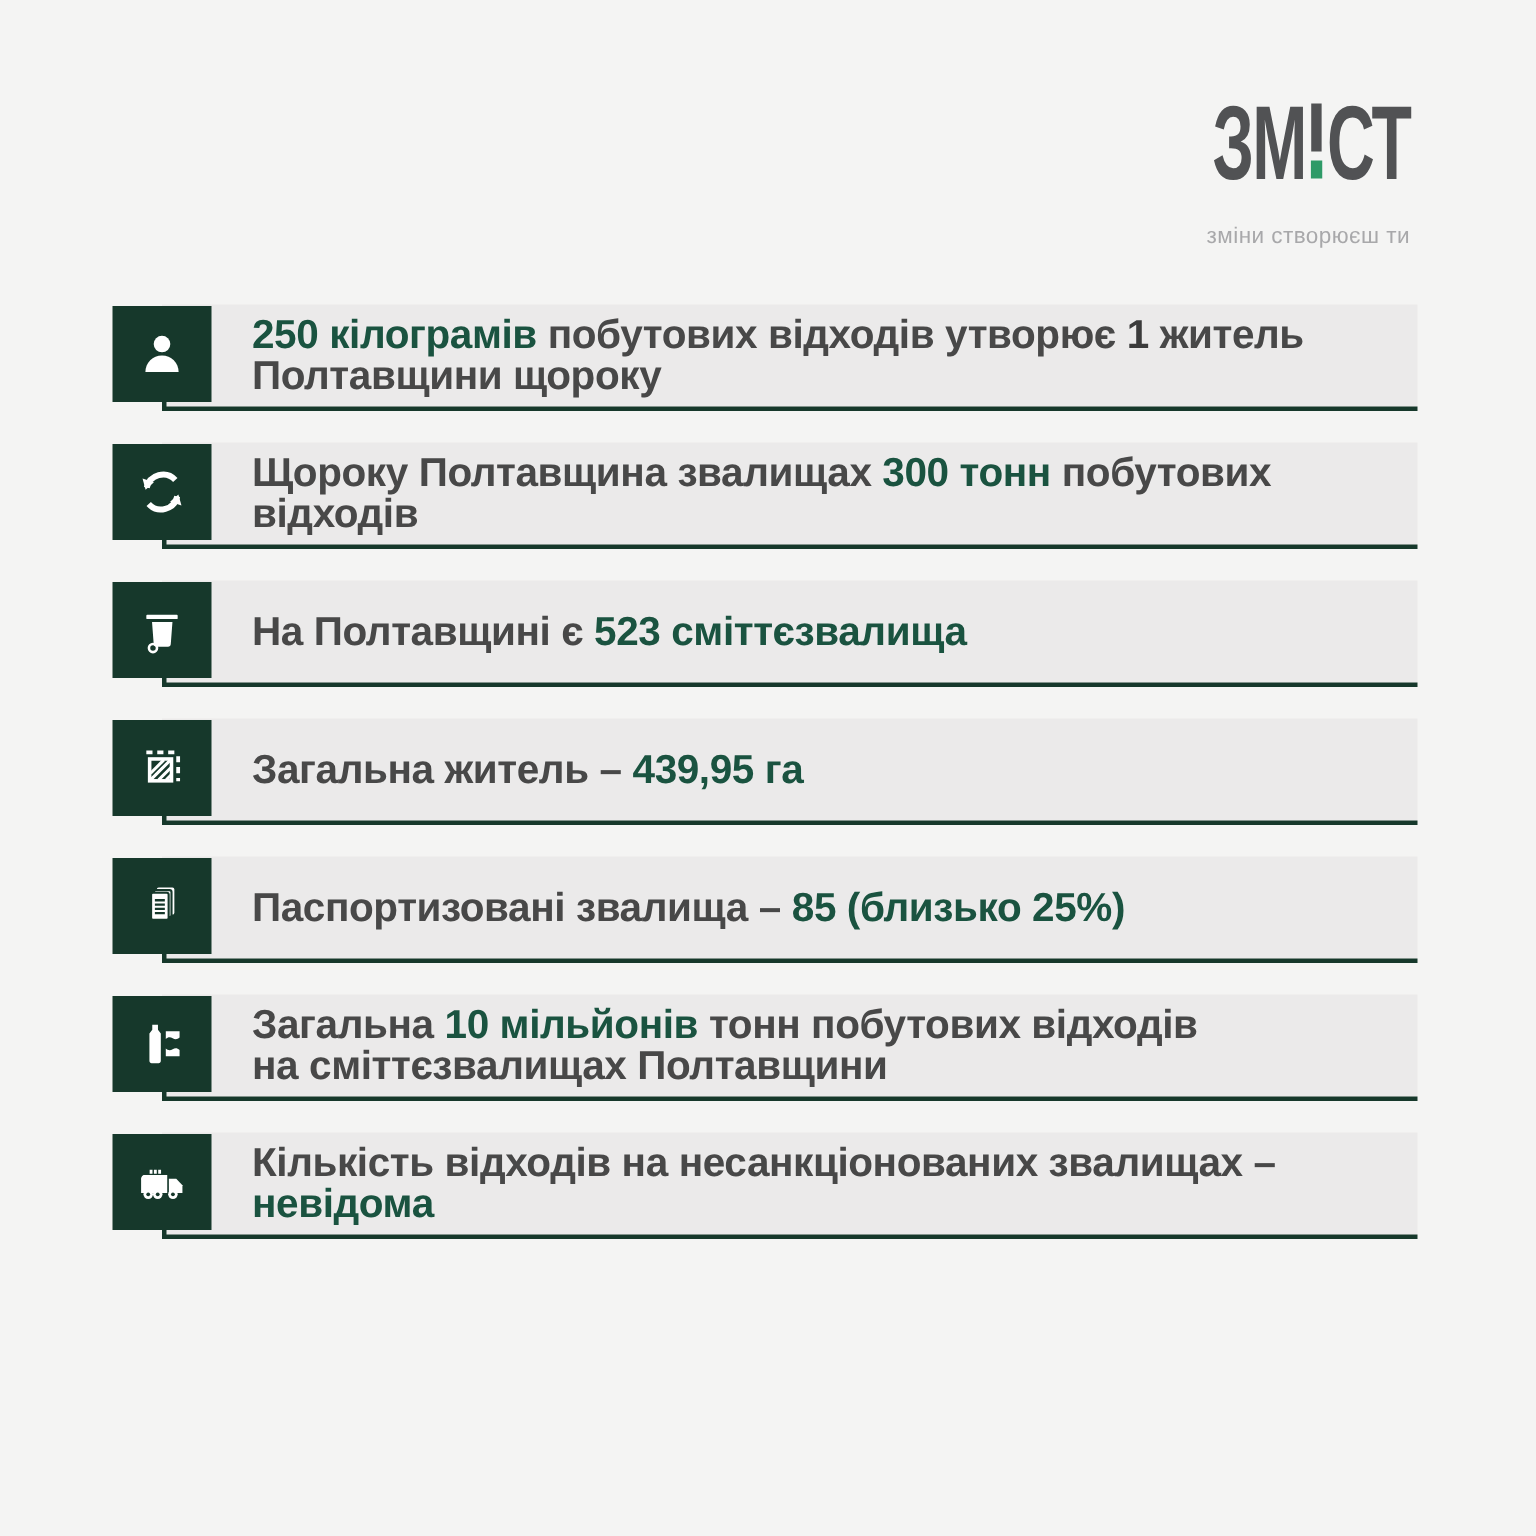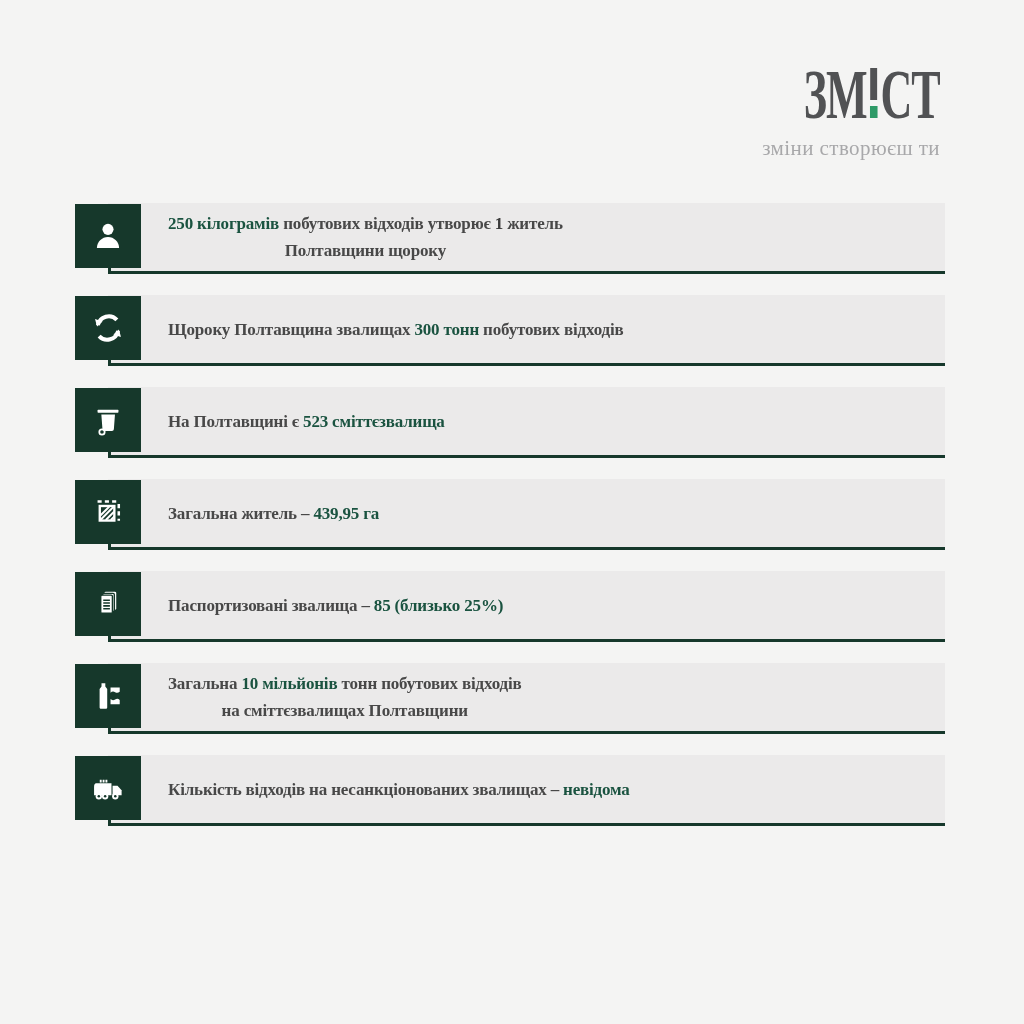--- a/index.html
+++ b/index.html
@@ -12,48 +12,48 @@
     --logo-dot:#2e9a67;
     --tagline:#a8a8aa;
   }
   html,body{margin:0;padding:0;}
   body{
     width:1024px;height:1024px;
     background:var(--page-bg);
     font-family:"Liberation Sans", sans-serif;
     overflow:hidden;
   }
-  .page{position:relative;width:1024px;height:1024px;background:var(--page-bg);font-family:Liberation Serif, serif;}
+  .page{position:relative;width:1024px;height:1024px;background:var(--page-bg);}
 
   
   .logo{position:absolute;top:60px;right:84px;text-align:right;}
   .logo-word{
     display:inline-block;
     font-size:70px;font-weight:700;line-height:1;
     letter-spacing:-0.025em;color:var(--logo-gray);
     transform:scaleX(0.63);transform-origin:100% 50%;
     white-space:nowrap;
   }
   .excl{display:inline-block;position:relative;width:.30em;height:.72em;margin:0 .01em;}
   .excl-bar{position:absolute;left:50%;transform:translateX(-50%);top:0;width:.16em;height:.46em;background:var(--logo-gray);}
   .excl-dot{position:absolute;left:50%;transform:translateX(-50%);bottom:0;width:.17em;height:.17em;background:var(--logo-dot);}
-  .tagline{margin-top:6px;font-size:21px;letter-spacing:.02em;color:var(--tagline);font-weight:400;}
+  .tagline{margin-top:19px;font-size:15px;letter-spacing:.02em;color:var(--tagline);font-weight:400;}
 
   
   #rows{position:absolute;top:203px;left:75px;right:79px;}
   .row{position:relative;height:71px;margin-bottom:21px;}
   .bar{
     position:absolute;left:33px;right:0;top:0;height:68px;
     background:var(--bar-bg);
     display:flex;align-items:center;
     padding:0 16px 0 60px;box-sizing:border-box;
   }
   .bar-text{
-    font-size:17px;font-weight:700;line-height:27px;
-    color:var(--gray);letter-spacing:-0.01em;text-align:center;
+    font-size:27px;font-weight:700;line-height:27px;
+    color:var(--gray);letter-spacing:-0.01em;
   }
   .bar-text .accent{color:var(--accent);}
   .bar-text .normal{color:var(--gray);}
   .bar-text .strong{color:#3b3b3b;}
   .underline{position:absolute;left:33px;right:0;top:68px;height:3px;background:var(--green);}
   .stub{position:absolute;left:33px;top:64px;width:3px;height:7px;background:var(--green);}
   .icon-box{
     position:absolute;left:0;top:1px;width:66px;height:64px;
     background:var(--green);
     display:flex;align-items:center;justify-content:center;

